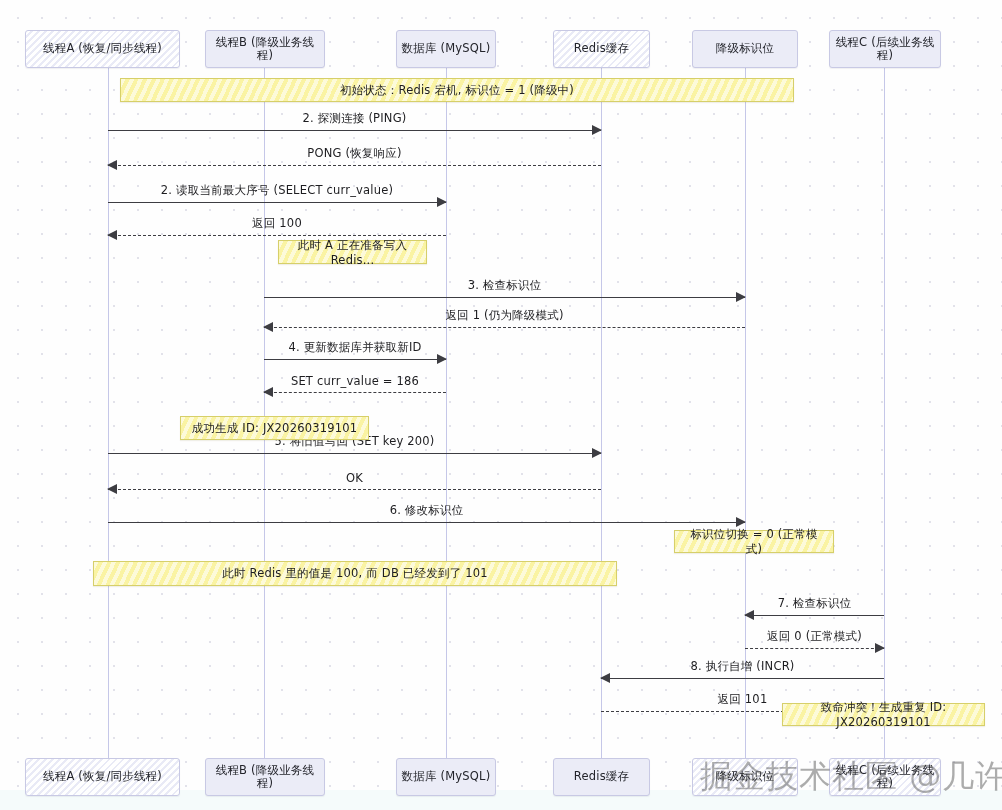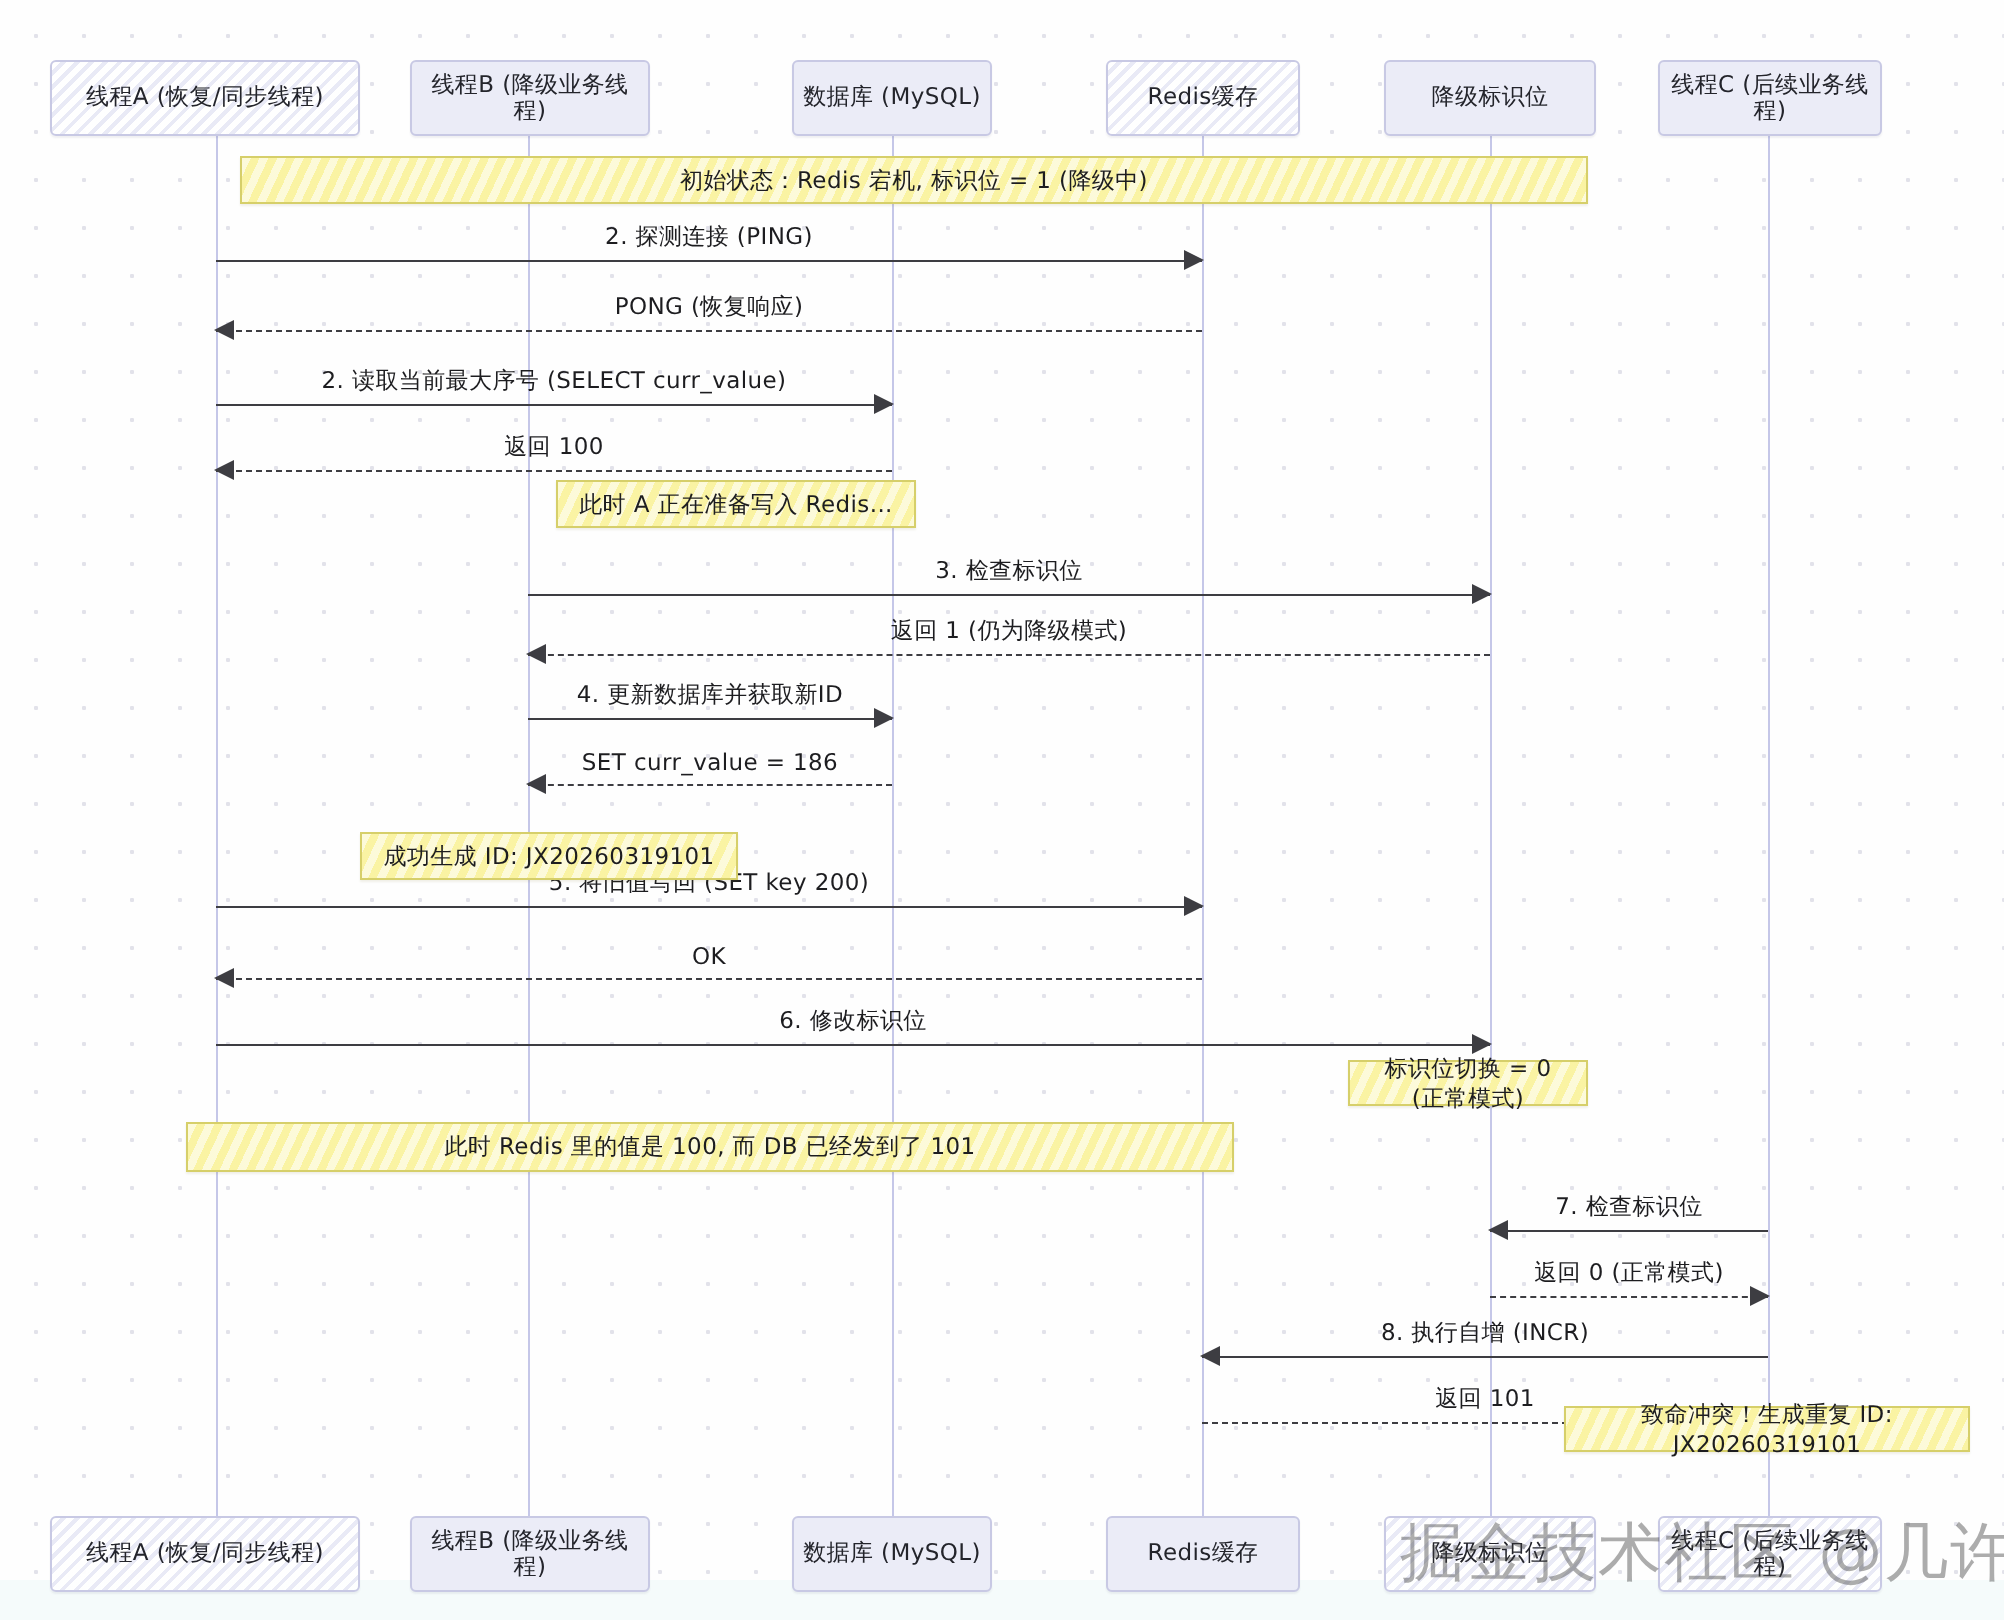--- a/index.html
+++ b/index.html
@@ -216,27 +216,27 @@
       <div class="msg right dashed" style="left: 601px; width: 283px; top: 711px;">
         <div class="line"></div>
         <div class="head"></div>
         <div class="label">返回 101</div>
       </div>
     </div>
   <div id="notes">
       <div class="note" style="left: 88px; top: 78px; width: 674px; height: 24px; margin-left: 32px;">
         <span>初始状态：Redis 宕机, 标识位 = 1 (降级中)</span>
       </div>
-      <div class="note" style="left: 278px; top: 240px; width: 180px; height: 24px;">
+      <div class="note" style="left: 278px; top: 240px; width: 149px; height: 24px;">
         <span>此时 A 正在准备写入 Redis...</span>
       </div>
       <div class="note" style="left: 180px; top: 416px; width: 189px; height: 24px;">
         <span>成功生成 ID: JX20260319101</span>
       </div>
-      <div class="note" style="left: 674px; top: 530px; width: 120px; height: 23px;">
+      <div class="note" style="left: 674px; top: 530px; width: 160px; height: 23px;">
         <span>标识位切换 = 0 (正常模式)</span>
       </div>
       <div class="note" style="left: 93px; top: 561px; width: 524px; height: 25px;">
         <span>此时 Redis 里的值是 100, 而 DB 已经发到了 101</span>
       </div>
       <div class="note" style="left: 782px; top: 703px; width: 203px; height: 23px;">
         <span>致命冲突！生成重复 ID: JX20260319101</span>
       </div>
     </div>
   <div id="actors-bottom">

